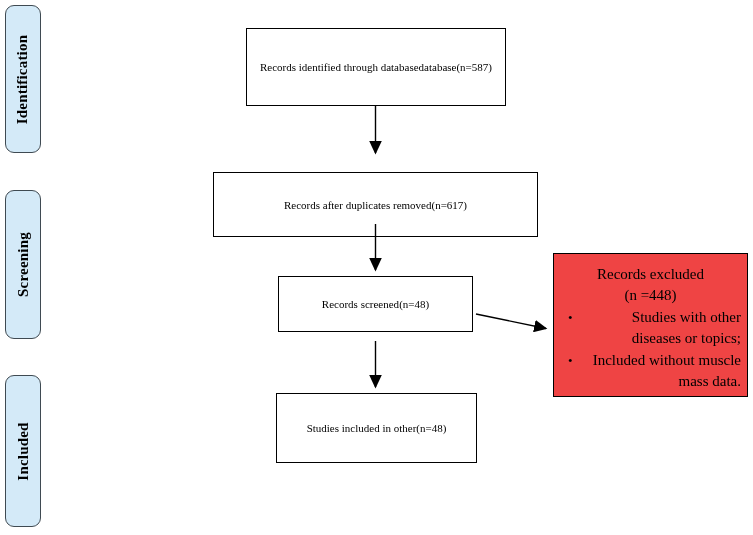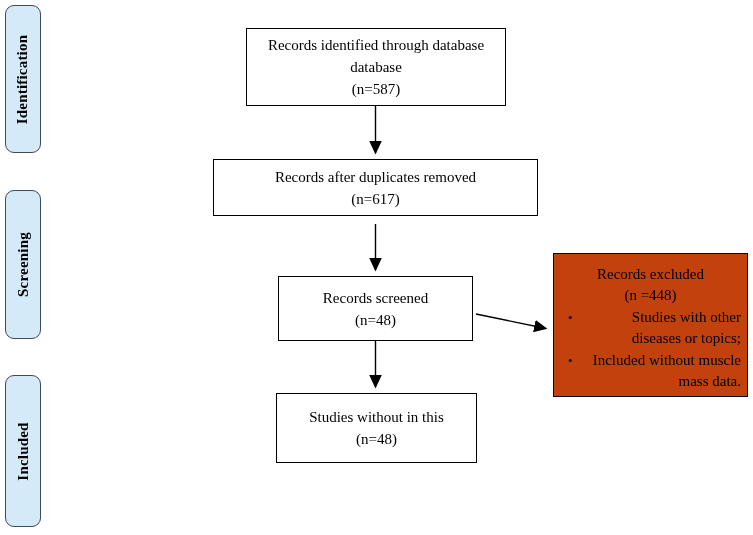--- a/index.html
+++ b/index.html
@@ -38,36 +38,36 @@
   .stage-identification { top: 5px;   height: 148px; }
   .stage-screening      { top: 190px; height: 149px; }
   .stage-included       { top: 375px; height: 152px; }
 
   
   .fbox {
     position: absolute;
     background: #ffffff;
     border: 1.5px solid #000000;
     display: flex;
-    flex-direction: column;
+    flex-direction: row;
     align-items: center;
     justify-content: center;
     text-align: center;
-    font-size: 15px;
+    font-size: 11px;
     line-height: 22px;
   }
   .box-identified   { left: 246px; top: 28px;  width: 260px; height: 78px; }
-  .box-deduplicated { left: 213px; top: 159px; width: 325px; height: 57px; }
-  .box-screened     { left: 278px; top: 276px; width: 195px; height: 65px; }
+  .box-deduplicated { left: 213px; top: 172px; width: 325px; height: 65px; }
+  .box-screened     { left: 278px; top: 276px; width: 195px; height: 56px; }
   .box-included     { left: 276px; top: 393px; width: 201px; height: 70px; }
 
   .box-excluded {
     position: absolute;
     left: 553px; top: 253px; width: 195px; height: 144px;
-    background: #c2410c;
+    background: #ef4444;
     border: 1.5px solid #000000;
     font-size: 15px;
     line-height: 21px;
     padding-top: 10px;
   }
   .box-excluded .ex-title { text-align: center; }
   .ex-bullet {
     display: flex;
     padding: 1px 6px 0 12px;
   }
@@ -114,21 +114,21 @@
     <div>Records after duplicates removed</div>
     <div>(n=617)</div>
   </div>
 
   <div class="fbox box-screened">
     <div>Records screened</div>
     <div>(n=48)</div>
   </div>
 
   <div class="fbox box-included">
-    <div>Studies without in this</div>
+    <div>Studies included in other</div>
     <div>(n=48)</div>
   </div>
 
   <div class="box-excluded">
     <div class="ex-title">Records excluded</div>
     <div class="ex-title">(n =448)</div>
     <div class="ex-bullet">
       <span class="dot">•</span>
       <span class="btxt">Studies with other diseases or topics;</span>
     </div>

